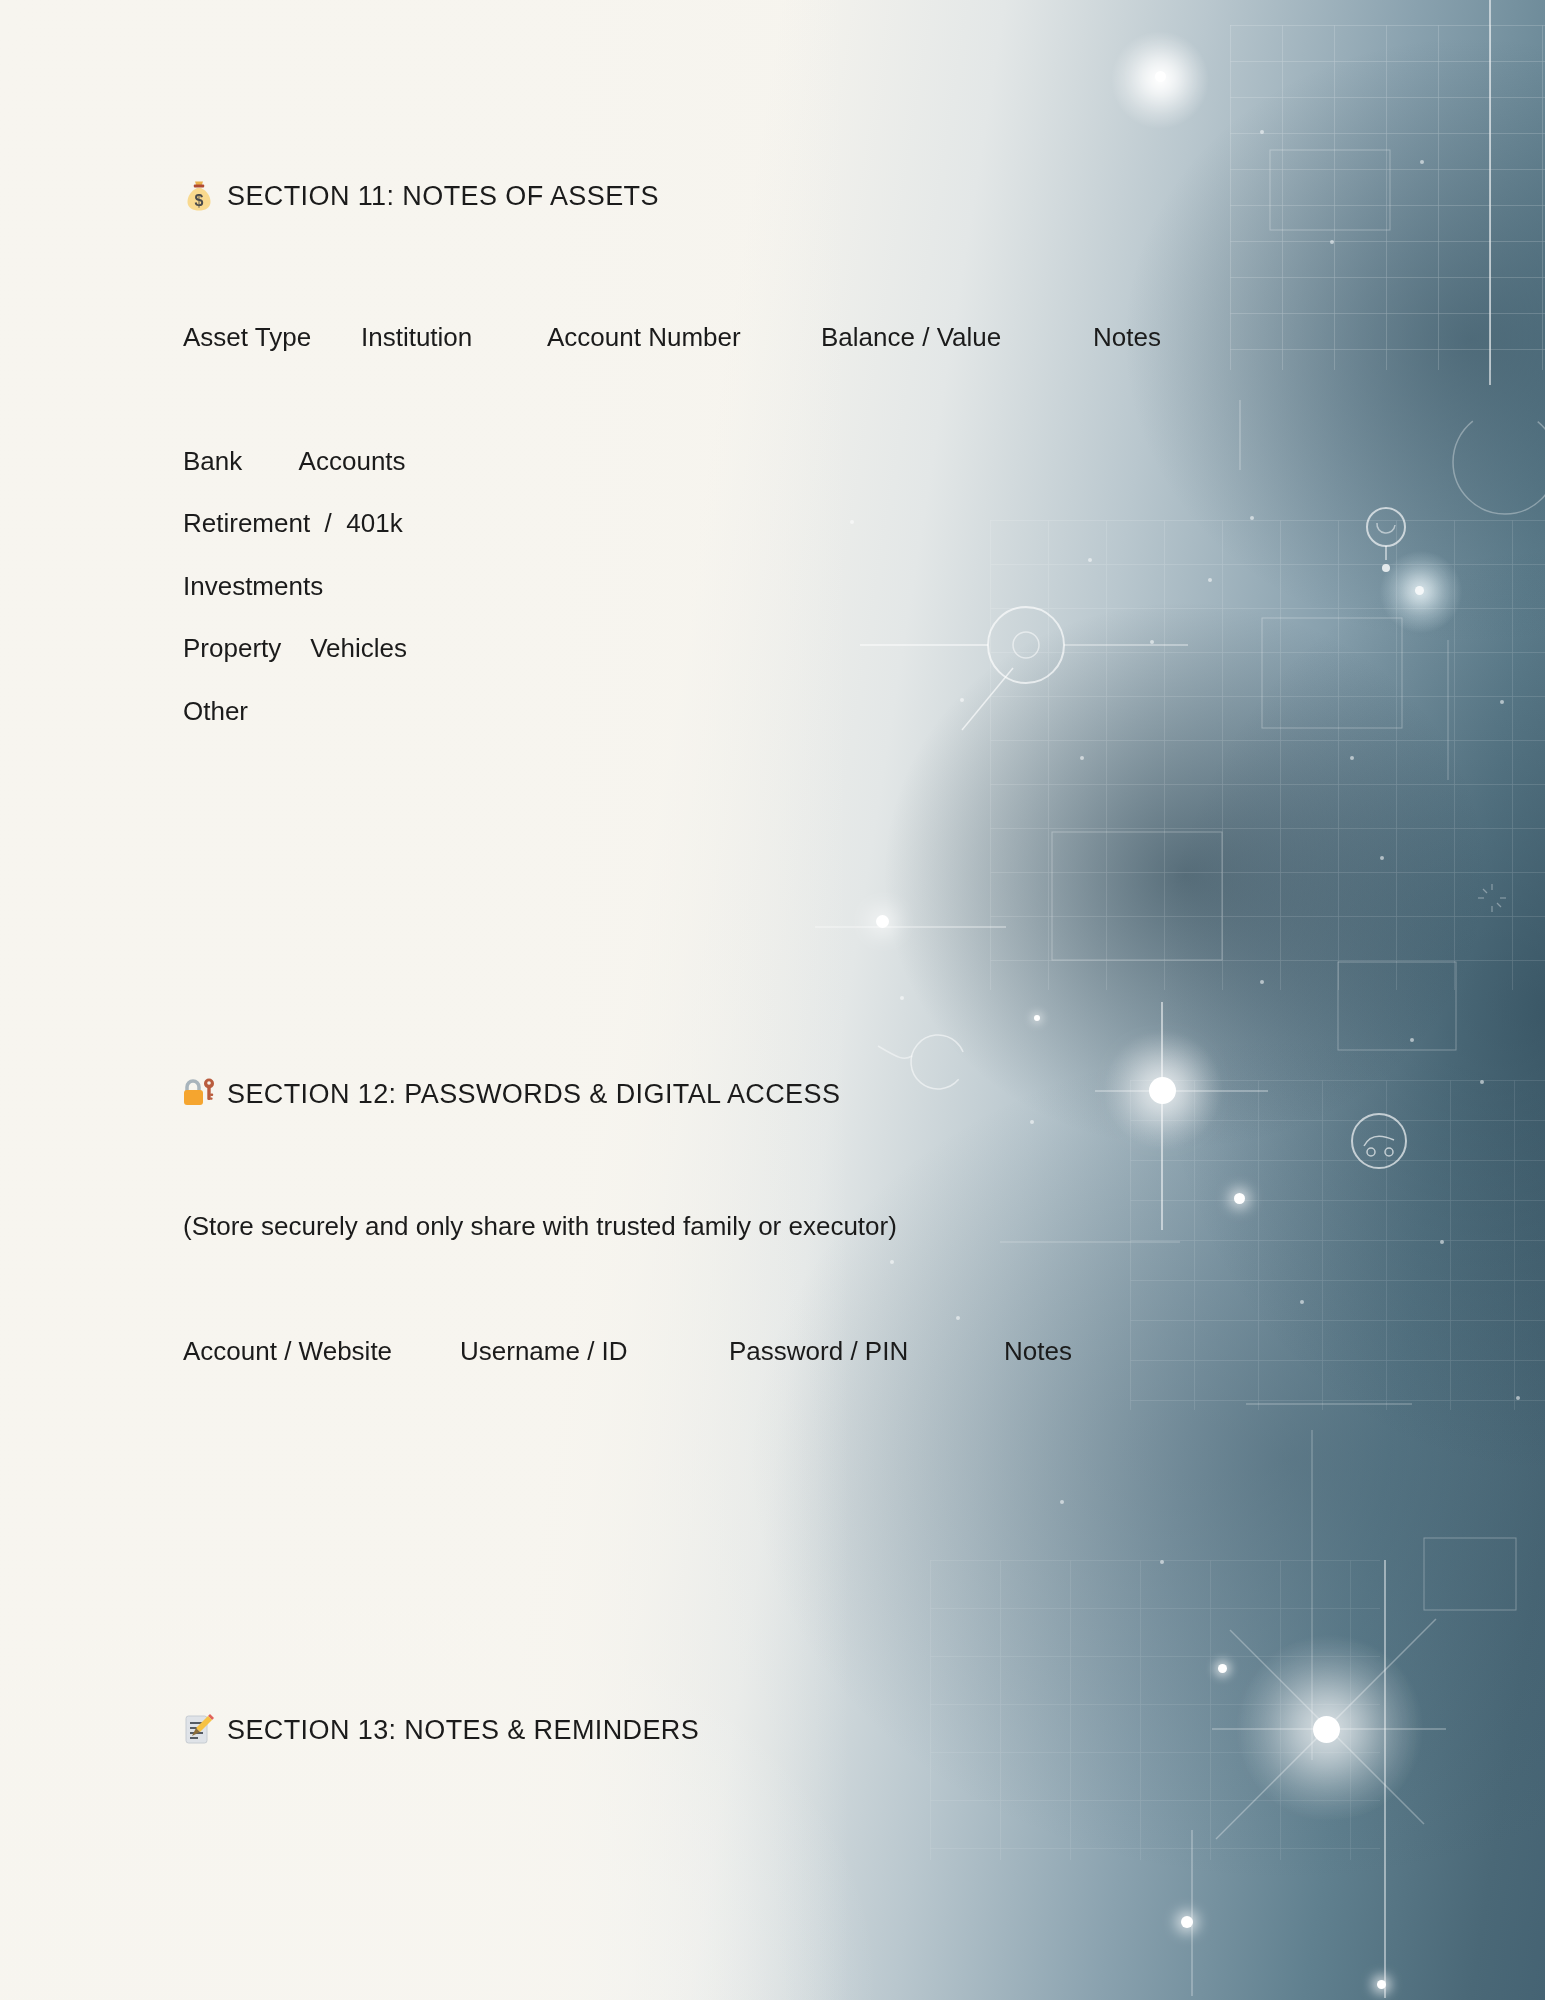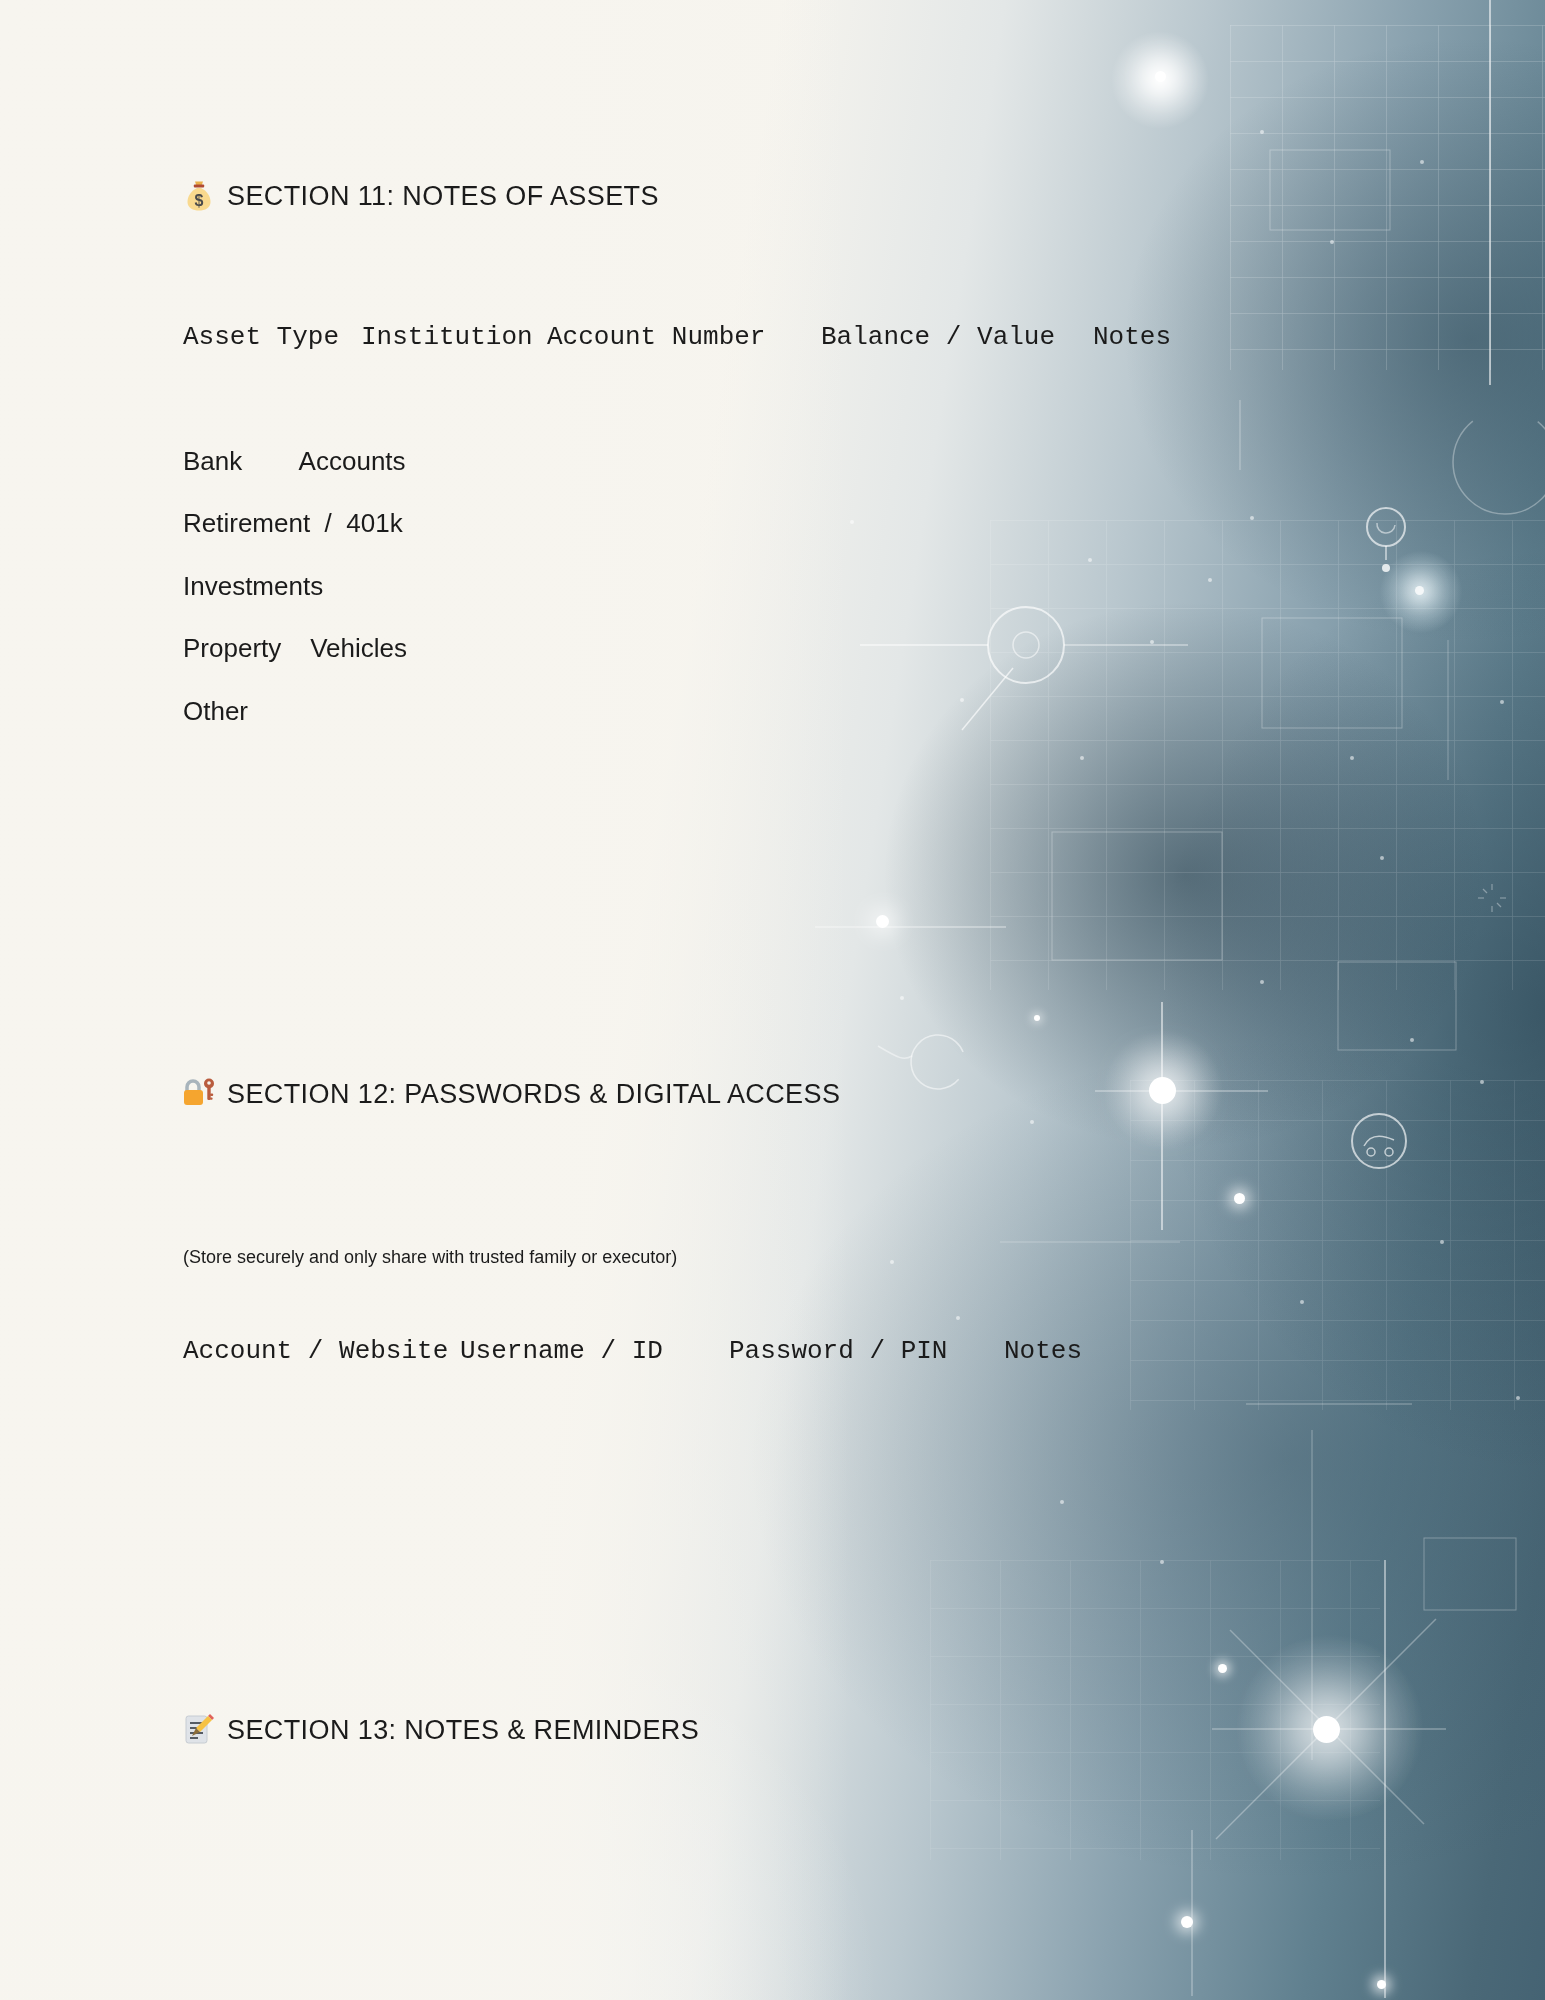--- a/index.html
+++ b/index.html
@@ -54,24 +54,24 @@
   #orb-g{left:1218px;top:1664px;width:9px;height:9px;box-shadow:0 0 10px 4px rgba(255,255,255,.6);}
   #orb-h{left:1415px;top:586px;width:9px;height:9px;box-shadow:0 0 18px 8px rgba(255,255,255,.55);opacity:.85;}
   #orb-i{left:1034px;top:1015px;width:6px;height:6px;box-shadow:0 0 8px 3px rgba(255,255,255,.5);}
   #orb-bead{left:1377px;top:1980px;width:9px;height:9px;box-shadow:0 0 12px 5px rgba(255,255,255,.7);}
 
   
   .content{position:absolute;inset:0;color:#1b1b1b;}
   .heading{position:absolute;left:181px;display:flex;align-items:center;gap:10px;height:40px;}
   .heading .htext{font-size:27px;letter-spacing:.4px;white-space:pre;}
   .icon{display:inline-flex;width:36px;height:36px;align-items:center;justify-content:center;}
-  .thead{position:absolute;left:0;top:0;width:100%;height:34px;font-family:Liberation Mono, monospace;}
+  .thead{position:absolute;left:0;top:0;width:100%;height:34px;}
   .thead span{position:absolute;top:0;font-size:26px;white-space:pre;}
   .arow{position:absolute;left:183px;font-size:26px;white-space:pre;}
-  .note{position:absolute;left:183px;font-size:18px;white-space:pre;margin-top:36px;}
+  .note{position:absolute;left:183px;font-size:26px;white-space:pre;}
   #thead1{top:322px;}
   #thead2{top:1336px;}
   #h11{top:176px;}
   #h12{top:1066px;margin-top:8px;}
   #h13{top:1702px;margin-top:8px;}
   #note12{top:1211px;}
 </style>
 </head>
 <body>
 

